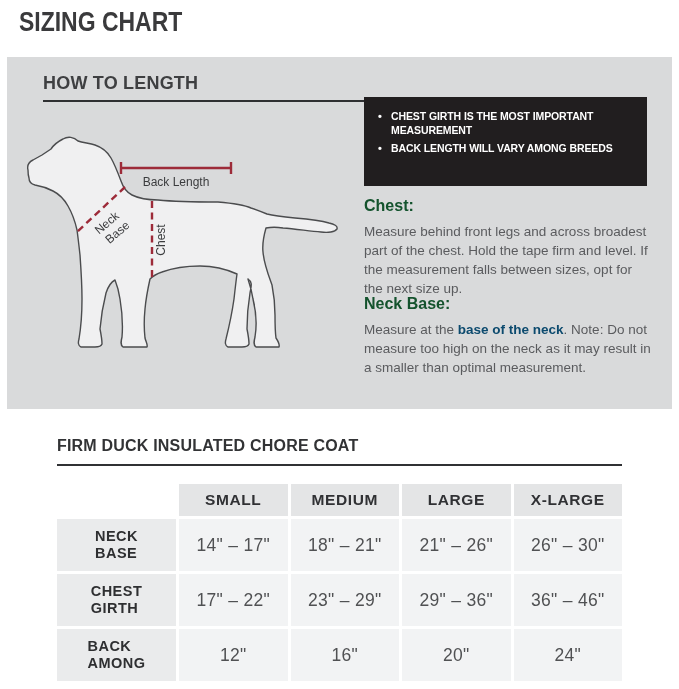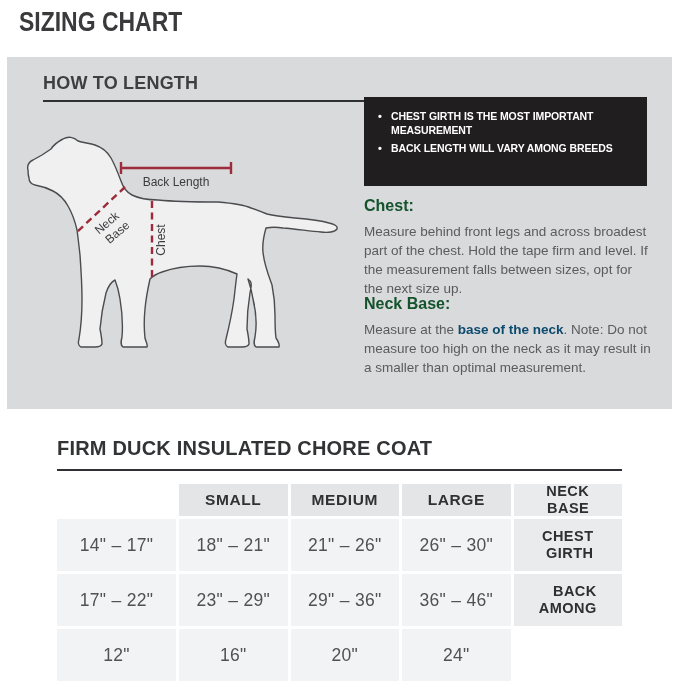--- a/index.html
+++ b/index.html
@@ -50,32 +50,32 @@
   .note { position:absolute; left:357px; width:288px; }
   .note-chest { top:140px; }
   .note-neck  { top:238px; }
   .note h3 { font-size:16px; font-weight:bold; color:#14532d; margin-bottom:7px; }
   .note p  { font-size:13.5px; line-height:19px; color:#5a5b5e; }
   .note p b { color:#0c4a6e; }
 
   
   .table-title {
     position:absolute; left:57px; top:437px; width:565px;
-    font-size:20px; font-weight:bold; color:#323335; letter-spacing:0.2px;
+    font-size:16px; font-weight:bold; color:#323335; letter-spacing:0.2px;
     padding-bottom:9px; border-bottom:2px solid #303134;
   }
   .size-grid {
     position:absolute; left:57px; top:484px; width:565px;
     display:grid;
     grid-template-columns:119px repeat(4, 1fr);
     grid-template-rows:32px 52px 52px 52px;
     gap:3px;
   }
   .size-grid > div {
-    display:flex; align-items:center; justify-content:center; text-align:right;
+    display:flex; align-items:center; justify-content:center; text-align:left;
   }
   .corner-cell { background:transparent; }
   .col-header {
     background:#e4e5e6; font-size:15.5px; font-weight:bold;
     color:#303134; letter-spacing:0.6px;
   }
   .row-label {
     background:#eaebec; font-size:14.5px; font-weight:bold;
     color:#2e2f31; letter-spacing:0.5px; line-height:17px; white-space:pre-line;
   }
@@ -166,20 +166,21 @@
     </div>
   </section>
 
   <h2 class="table-title">FIRM DUCK INSULATED CHORE COAT</h2>
 
   <div class="size-grid">
     <div class="corner-cell"></div>
     <div class="col-header">SMALL</div>
     <div class="col-header">MEDIUM</div>
     <div class="col-header">LARGE</div>
+    <div class="col-header">X-LARGE</div>
 
     <div class="row-label">NECK
 BASE</div>
     <div class="data-cell">14" – 17"</div>
     <div class="data-cell">18" – 21"</div>
     <div class="data-cell">21" – 26"</div>
     <div class="data-cell">26" – 30"</div>
 
     <div class="row-label">CHEST
 GIRTH</div>

